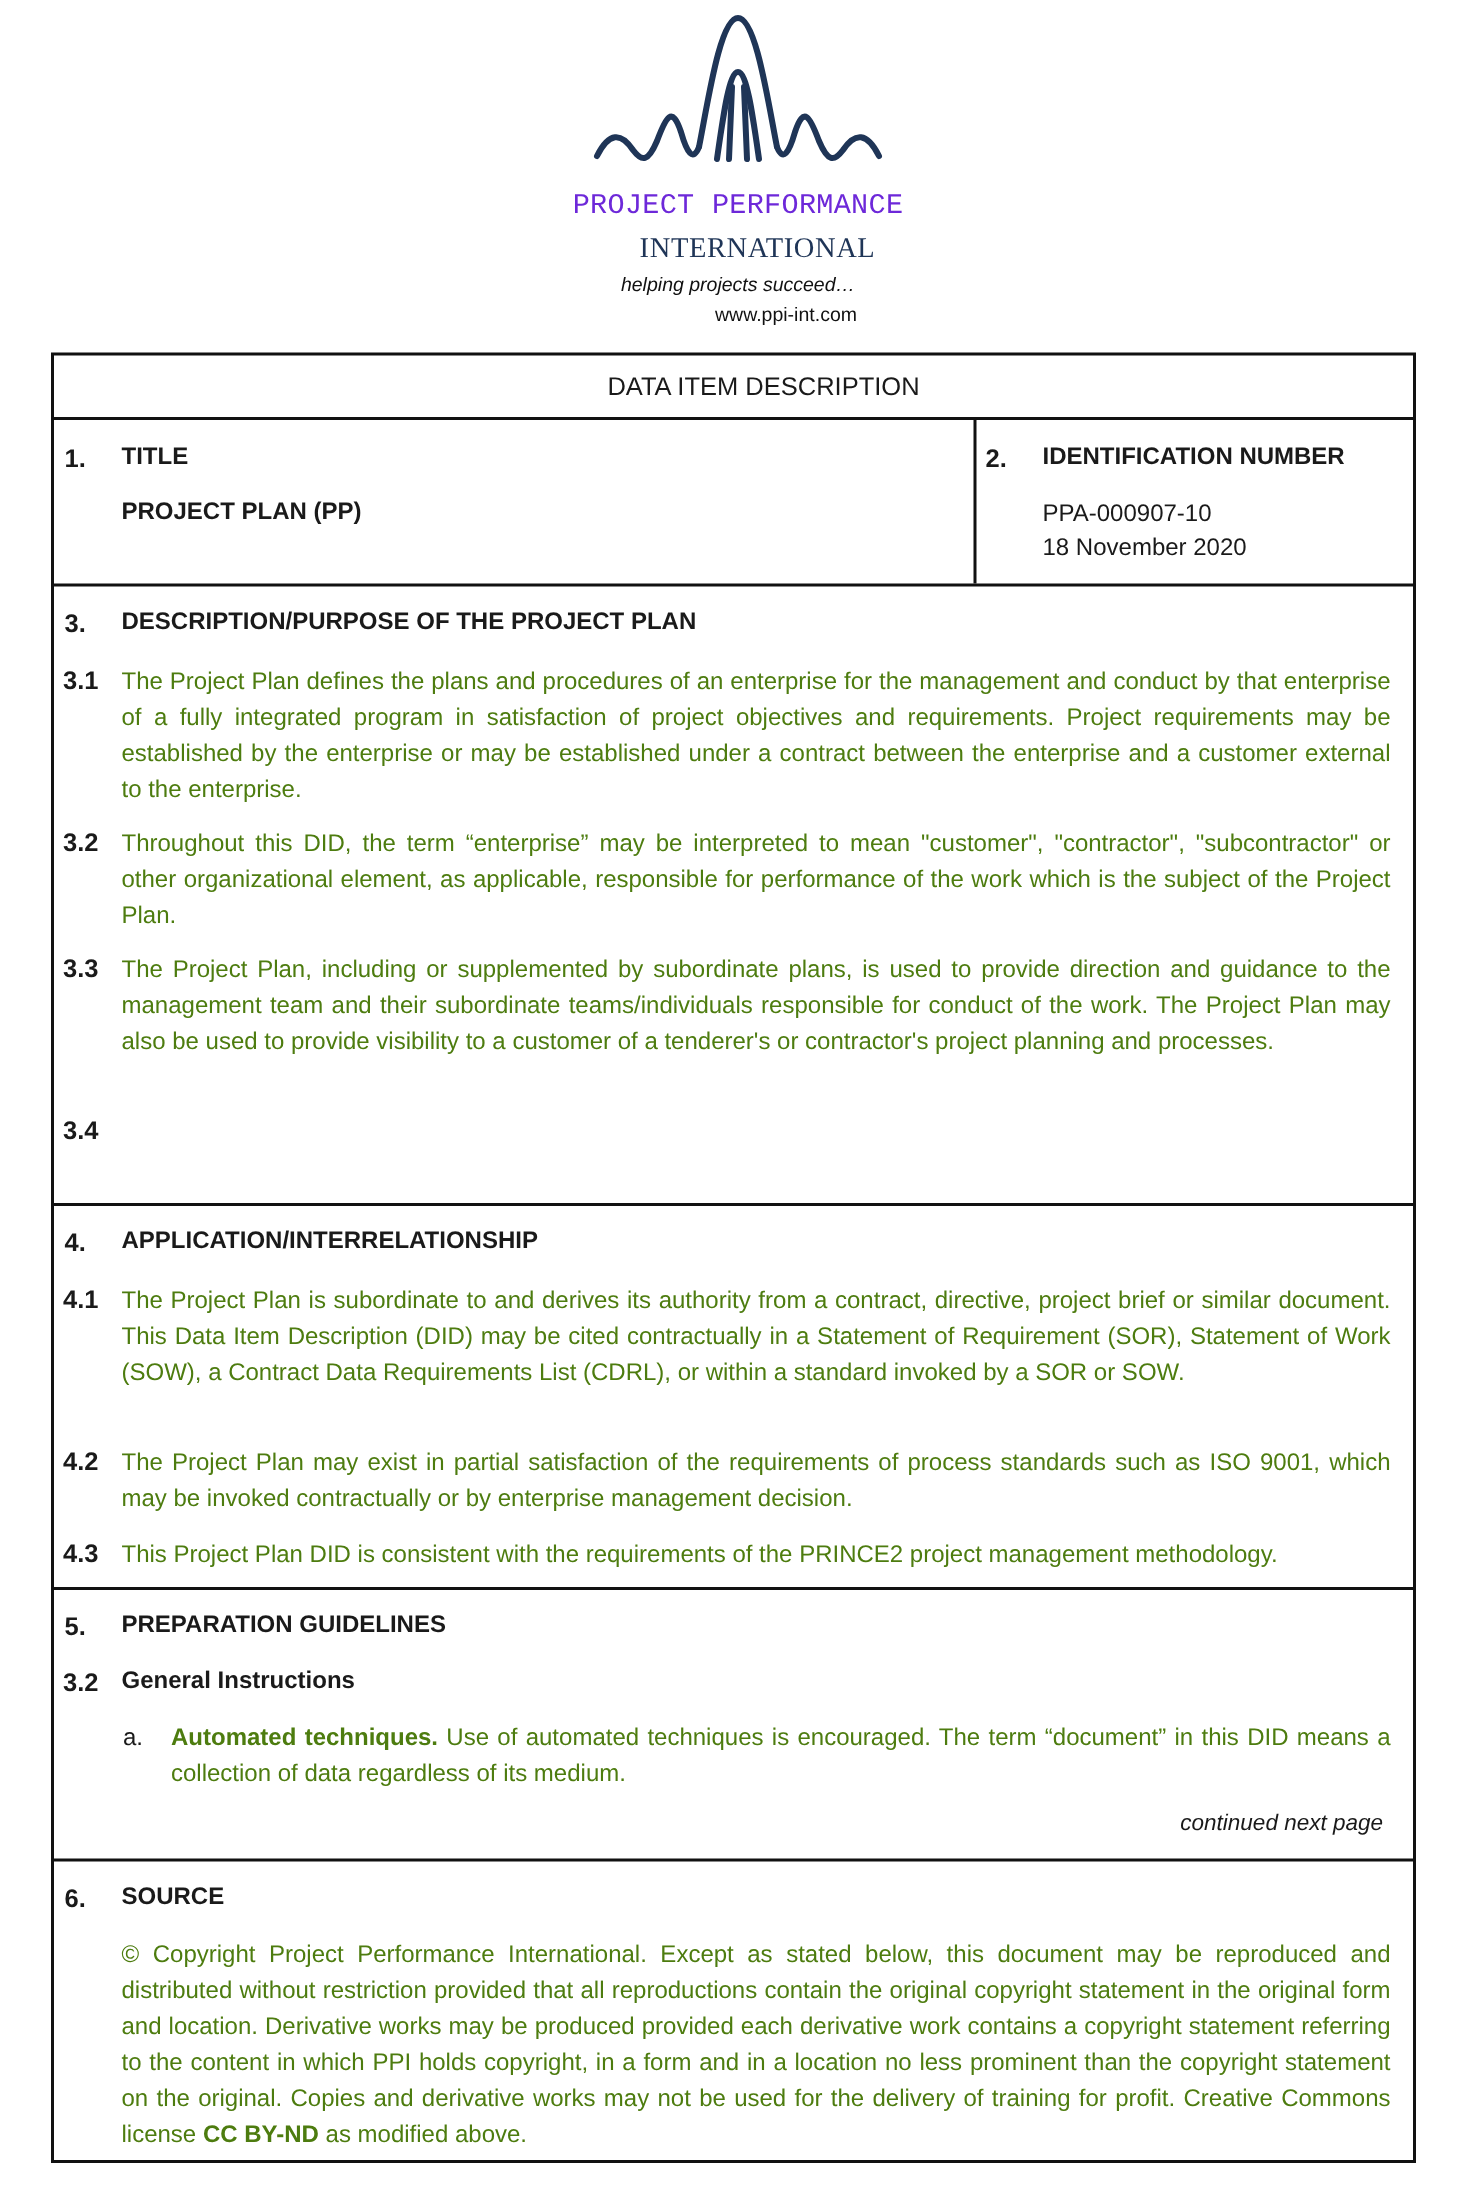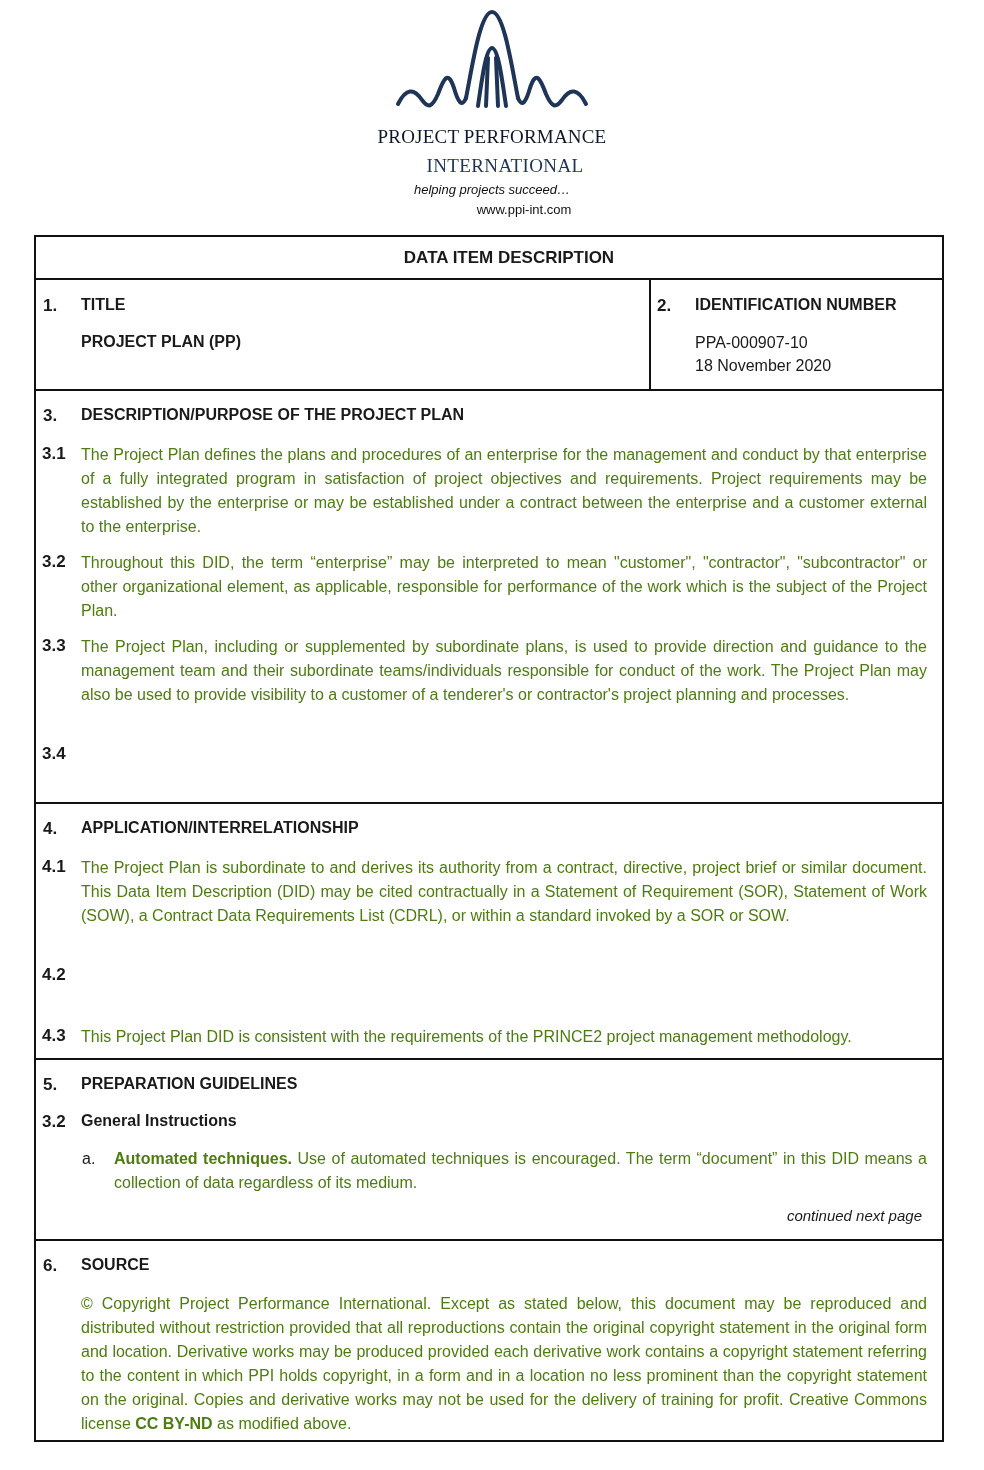--- a/index.html
+++ b/index.html
@@ -4,36 +4,36 @@
 <style>
   html, body { margin: 0; padding: 0; background: #ffffff; }
   body {
     width: 984px; height: 1470px; position: relative; overflow: hidden;
     font-family: "Liberation Sans", sans-serif; color: #1a1a1a;
   }
   .header { position: absolute; left: 0; top: 0; width: 984px; height: 232px; text-align: center; }
   .logo { position: absolute; left: 392px; top: 8px; width: 200px; height: 108px; }
   .brand-line1 {
     position: absolute; left: 0; width: 984px; top: 126px;
-    font-family: Liberation Serif, serif; font-size: 19px; color: #0f172a; letter-spacing: 0.2px;
+    font-family: Liberation Mono, monospace; font-size: 19px; color: #6d28d9; letter-spacing: 0.2px;
   }
   .brand-line2 {
     position: absolute; left: 13px; width: 984px; top: 155px;
     font-family: "Liberation Serif", serif; font-size: 19px; color: #1f3557; letter-spacing: 0.4px;
   }
   .tagline { position: absolute; left: 0; width: 984px; top: 182px; font-size: 13px; font-style: italic; color: #111; }
   .website { position: absolute; left: 0; width: 984px; top: 202px; font-size: 13px; color: #111; padding-left: 32px; }
 
   .did-box {
     position: absolute; left: 34px; top: 235px; width: 906px; height: 1203px;
     border: 2px solid #111; box-sizing: content-box;
   }
   .row { position: absolute; left: 0; width: 906px; box-sizing: border-box; }
   .row.bordered { border-top: 2px solid #111; }
-  .box-title { top: 0; height: 41px; text-align: center; font-weight: bold; font-size: 17px; line-height: 42px; padding-left: 40px; }
+  .box-title { top: 0; height: 41px; text-align: center; font-weight: normal; font-size: 17px; line-height: 42px; padding-left: 40px; }
 
   .title-row { top: 41px; height: 111px; }
   .title-left { position: absolute; left: 0; top: 0; width: 613px; height: 109px; border-right: 2px solid #111; }
   .title-right { position: absolute; left: 615px; top: 0; width: 291px; height: 109px; }
 
   .sec-num {
     position: absolute; left: 7px; font-weight: bold; font-size: 17px;
   }
   .sec-head { position: absolute; left: 45px; font-weight: bold; font-size: 16px; }
   .para-num { position: absolute; left: 6px; font-weight: bold; font-size: 17px; }
@@ -99,20 +99,21 @@
   </div>
 
   <div class="row bordered" style="top:565px;height:256px">
     <span class="sec-num" style="top:15px">4.</span>
     <span class="sec-head" style="top:15px">APPLICATION/INTERRELATIONSHIP</span>
 
     <span class="para-num" style="top:53px">4.1</span>
     <div class="para" style="top:52px">The Project Plan is subordinate to and derives its authority from a contract, directive, project brief or similar document. This Data Item Description (DID) may be cited contractually in a Statement of Requirement (SOR), Statement of Work (SOW), a Contract Data Requirements List (CDRL), or within a standard invoked by a SOR or SOW.</div>
 
     <span class="para-num" style="top:161px">4.2</span>
+    <div class="para" style="top:160px">The Project Plan may exist in partial satisfaction of the requirements of process standards such as ISO 9001, which may be invoked contractually or by enterprise management decision.</div>
 
     <span class="para-num" style="top:222px">4.3</span>
     <div class="para" style="top:221px">This Project Plan DID is consistent with the requirements of the PRINCE2 project management methodology.</div>
   </div>
 
   <div class="row bordered" style="top:821px;height:181px">
     <span class="sec-num" style="top:15px">5.</span>
     <span class="sec-head" style="top:15px">PREPARATION GUIDELINES</span>
 
     <span class="para-num" style="top:52px">3.2</span>

